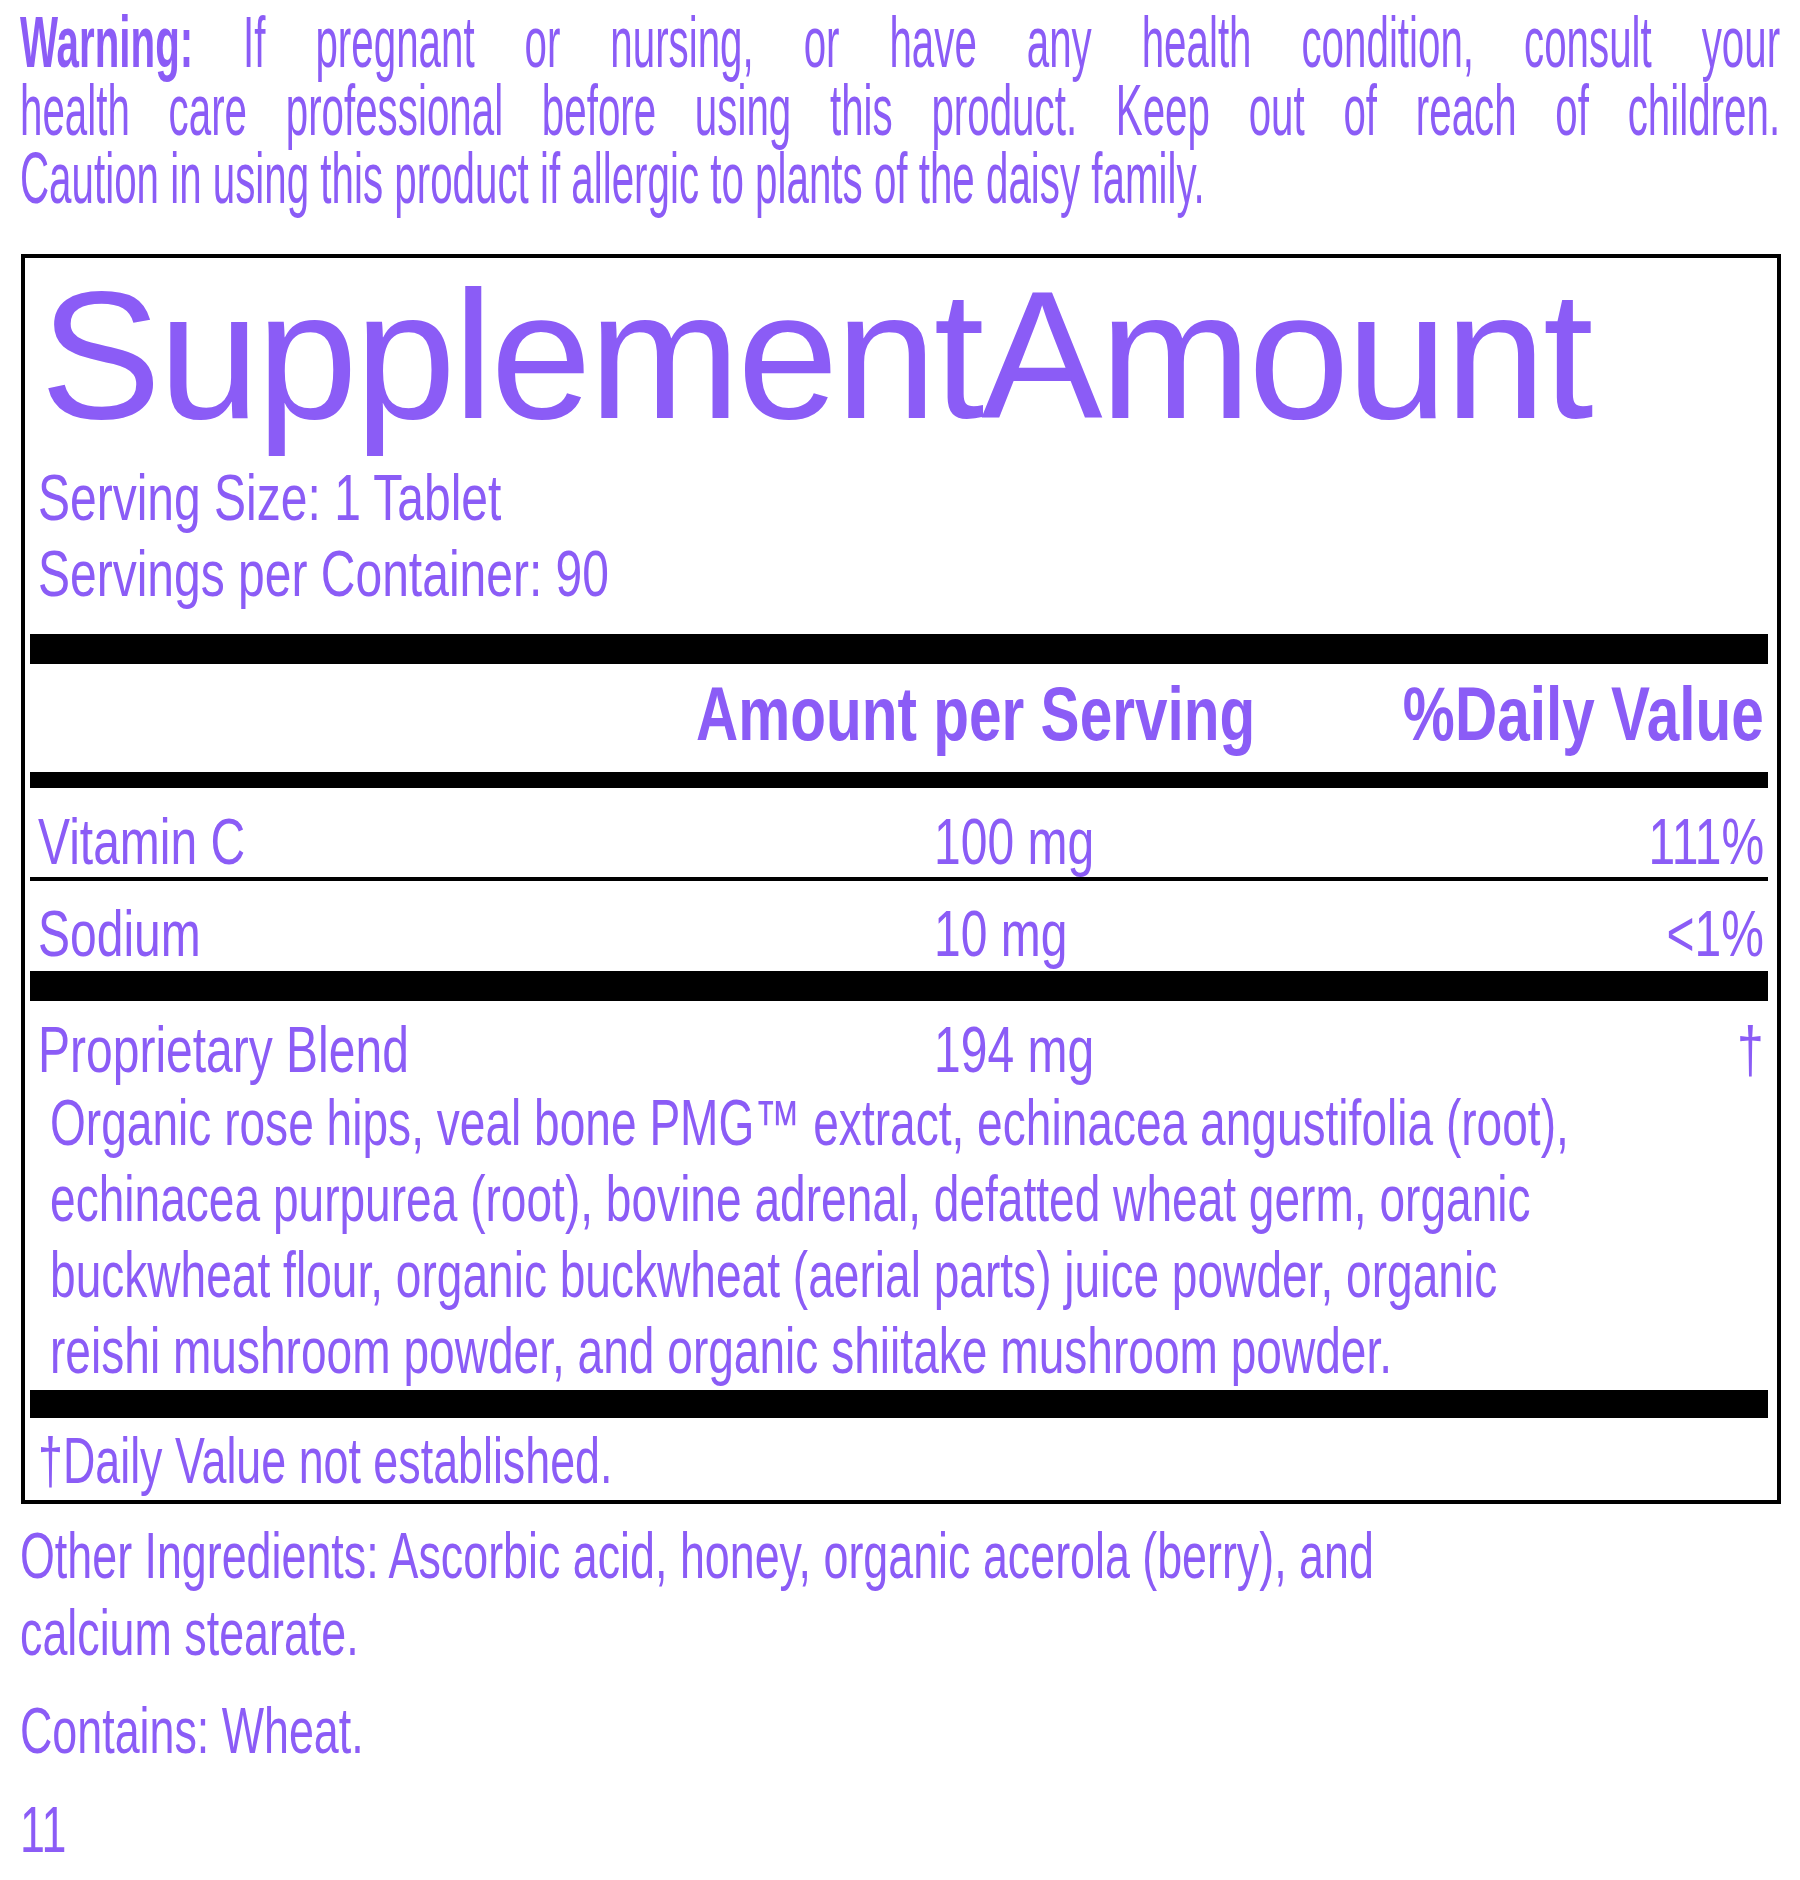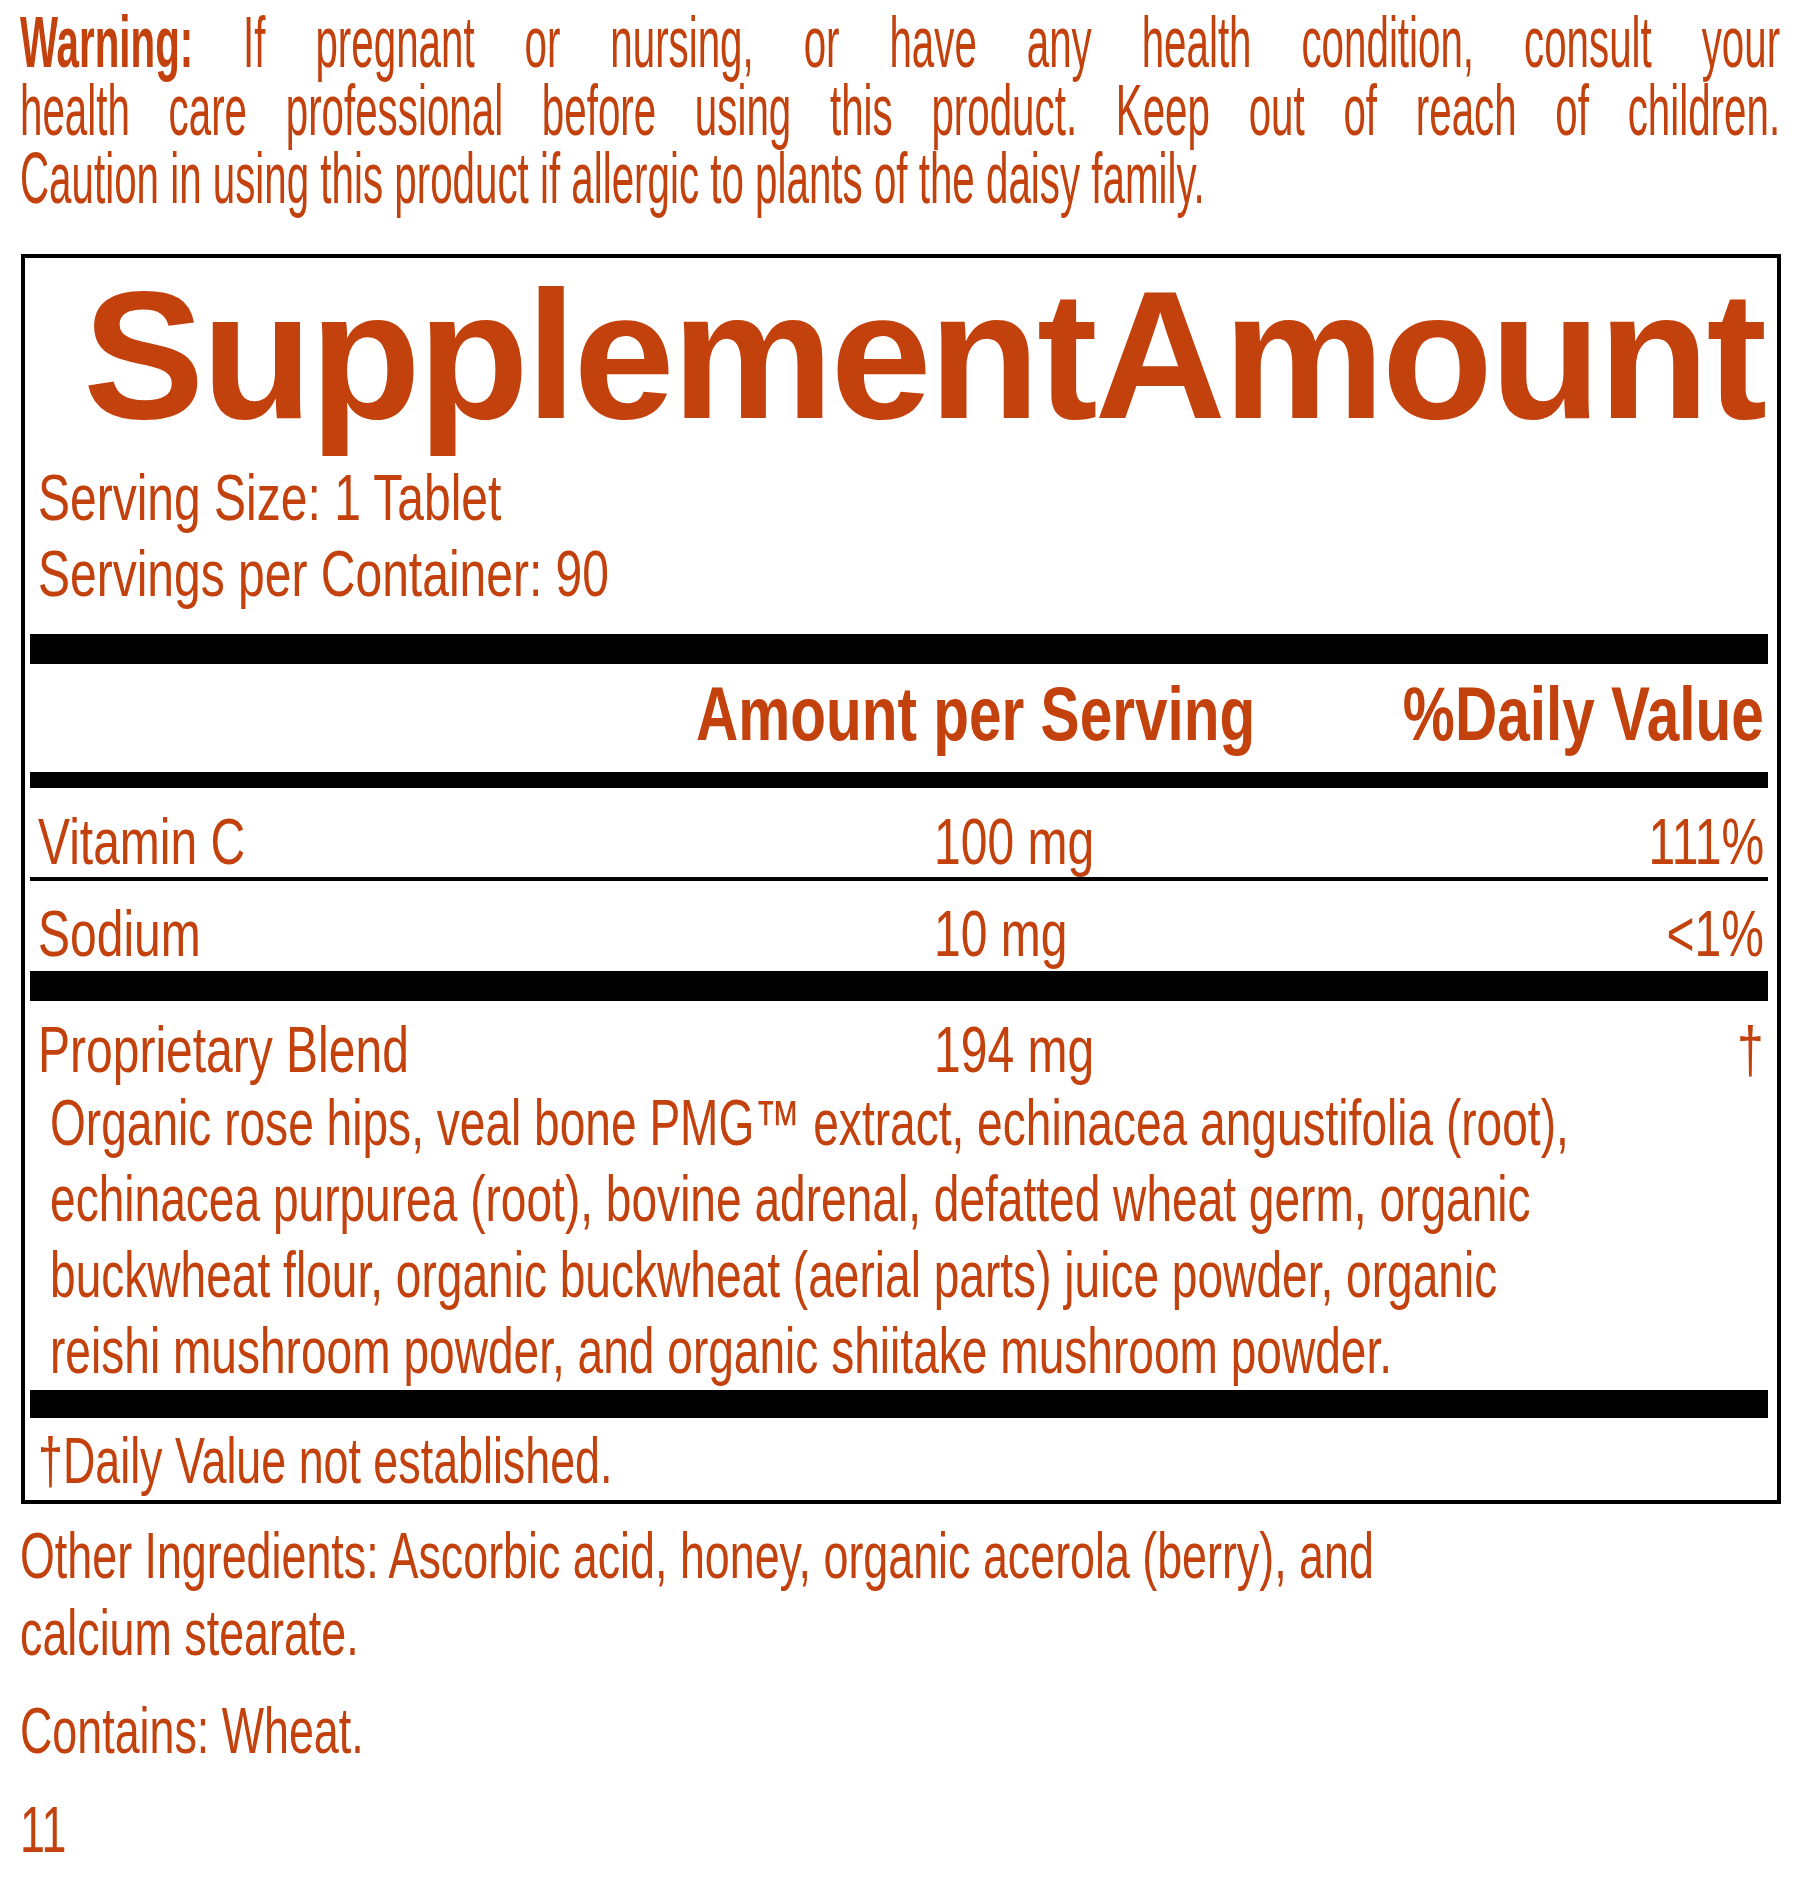--- a/index.html
+++ b/index.html
@@ -1,18 +1,18 @@
 <!DOCTYPE html>
 <html><head>
 <meta charset="utf-8">
 <style>
   html,body { margin:0; padding:0; background:#fff; }
   .page {
     position:relative; width:1800px; height:1880px; background:#ffffff;
-    font-family:"Liberation Sans","DejaVu Sans",sans-serif; color:#c2410c;
+    font-family:"Liberation Sans","DejaVu Sans",sans-serif; color:#8b5cf6;
     overflow:hidden;
   }
   .abs { position:absolute; }
   
   .cxL { transform-origin:0 0; display:block; }
 
   
   .warning {
     left:20px; top:8px; width:3143px;
     font-size:72px; line-height:68px;
@@ -21,22 +21,22 @@
   .warning .jl { text-align:justify; text-align-last:justify; }
   .warning b { font-weight:bold; }
 
   
   .factbox {
     left:21px; top:254px; width:1752px; height:1242px;
     border:4px solid #000; background:#fff;
   }
   .title-row {
     left:40px; top:264px; width:1724px;
-    display:flex; justify-content:flex-end; align-items:flex-start;
-    font-weight:bold; font-size:182px; line-height:182px; letter-spacing:-3px;
+    display:flex; justify-content:flex-start; align-items:flex-start;
+    font-weight:normal; font-size:182px; line-height:182px; letter-spacing:-3px;
   }
   .serving {
     left:38px; top:460px; font-size:64px; line-height:76px;
     transform:scaleX(0.75); transform-origin:0 0; white-space:nowrap;
   }
 
   .bar { left:30px; width:1738px; background:#000; }
   .bar1 { top:634px; height:30px; }
   .bar2 { top:772px; height:16px; }
   .rule3 { top:877px; height:4px; }

